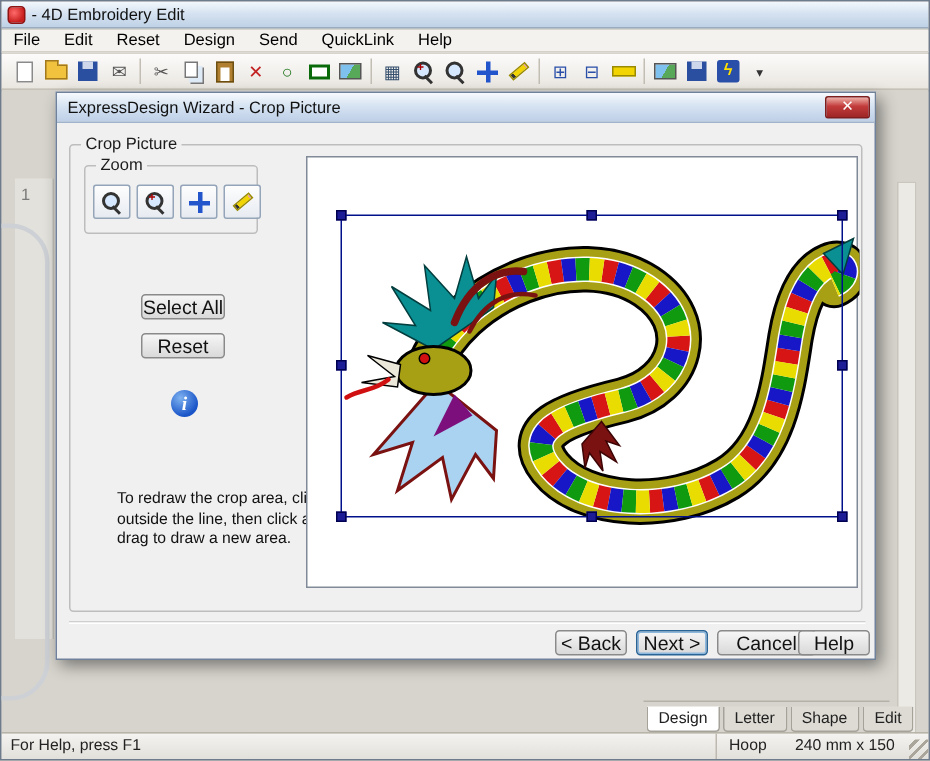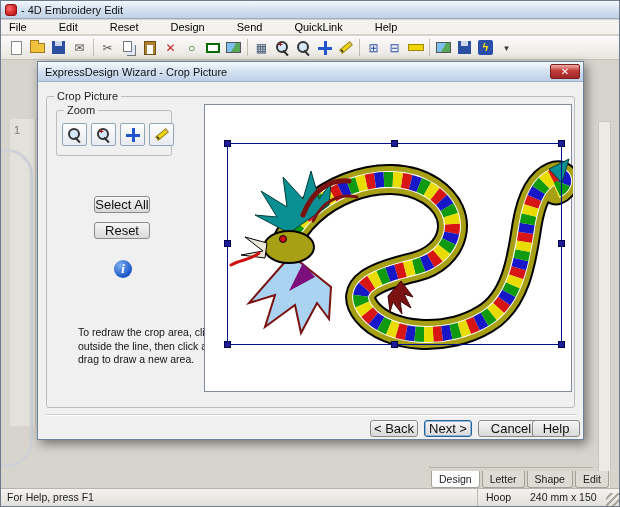--- a/index.html
+++ b/index.html
@@ -13,21 +13,21 @@
   .titlebar{ position:absolute; left:0; top:0; right:0; height:18px;
     background:linear-gradient(#f3f8fd,#d4e1f0 50%,#bfd2e6);
     border-bottom:1px solid #9aabc0; display:flex; align-items:center;
     padding-left:4px; font-size:11px; color:#111; }
   .appicon{ width:12px; height:12px; margin-right:4px; border-radius:3px;
     background:radial-gradient(circle at 35% 35%, #ff6a6a, #c81f1f 70%);
     border:1px solid #8e1414; }
 
   .menubar{ position:absolute; left:0; top:19px; right:0; height:15px;
     background:#f4f2ee; border-bottom:1px solid #d4d1c9; display:flex;
-    font-size:11px;gap:16px; }
+    font-size:11px; }
   .menu-item{ padding:0 8px; height:15px; line-height:15px; }
 
   .toolbar{ position:absolute; left:0; top:35px; right:0; height:24px;
     background:linear-gradient(#fcfbfa,#e9e6e0); border-bottom:1px solid #c6c2b8;
     display:flex; align-items:center; padding-left:5px; }
   .tbi{ width:21px; height:20px; display:flex; align-items:center;
     justify-content:center; font-size:12px; }
   .tsep{ width:1px; height:17px; background:#c2beb4; margin:0 3px; }
 
   

